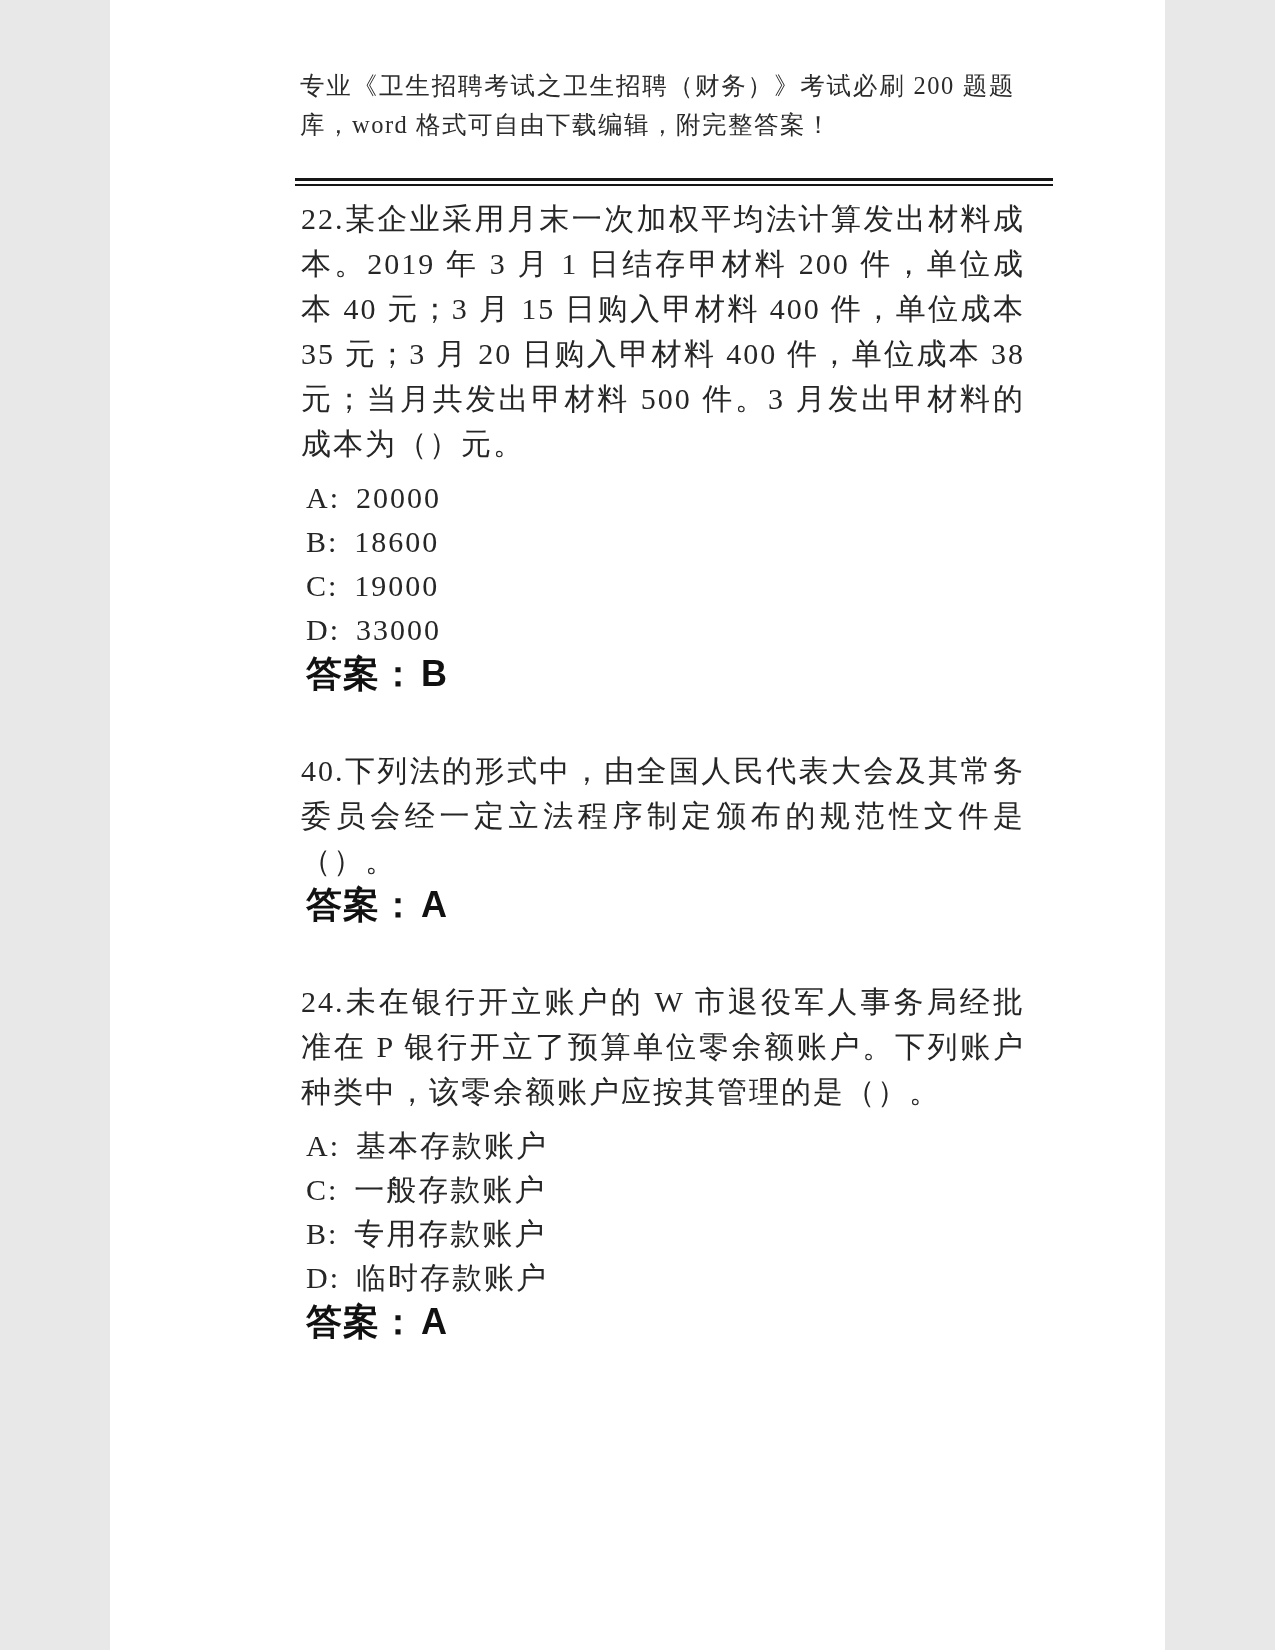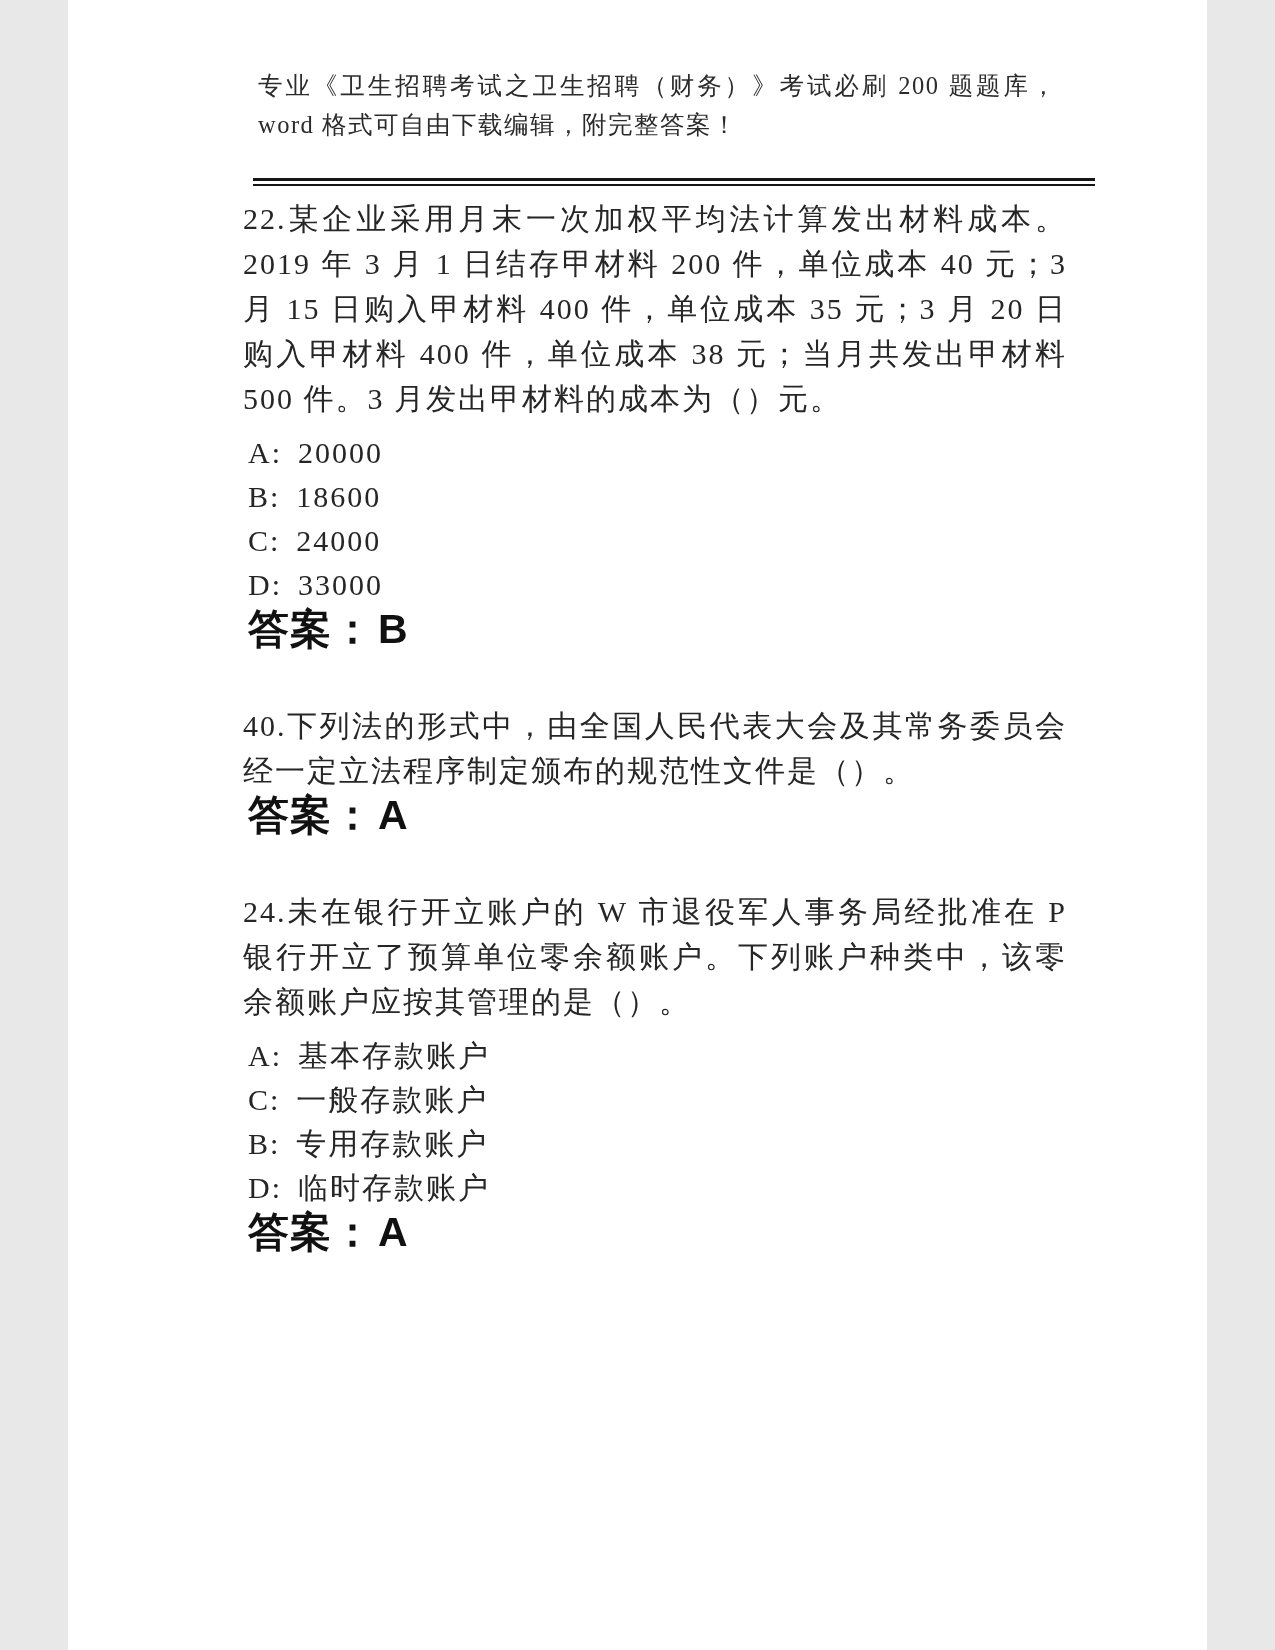--- a/index.html
+++ b/index.html
@@ -2,21 +2,21 @@
 <html><head>
 <meta charset="utf-8">
 <style>
   html, body {
     margin: 0;
     padding: 0;
     background: #e8e8e8;
   }
   .page {
     position: relative;
-    width: 1139px;
+    width: 1055px;
     height: 1650px;
     margin: 0 auto;
     background: #ffffff;
     box-sizing: border-box;
     padding-top: 66px;
     overflow: hidden;
     font-family: "Liberation Serif", "DejaVu Serif", serif;
     color: #262626;
   }
   .header {
@@ -33,21 +33,21 @@
   .header-rule {
     margin: 34px 112px 0 185px;
     height: 3px;
     border-top: 3px solid #161616;
     border-bottom: 2px solid #161616;
   }
   .content {
     margin: 10px 140px 0 175px;
   }
   .question {
-    margin: 0 0 52px 0;
+    margin: 0 0 52px 16px;
   }
   .q-text {
     margin: 0;
     font-size: 30px;
     line-height: 45px;
     letter-spacing: 2px;
     text-align: justify;
   }
   .options {
     margin: 10px 0 0 5px;
@@ -59,21 +59,21 @@
     letter-spacing: 2px;
     white-space: nowrap;
   }
   .opt-letter {
     display: inline-block;
     min-width: 32px;
     margin-right: 16px;
   }
   .answer {
     margin: 0 0 0 5px;
-    font-size: 41px;
+    font-size: 36px;
     line-height: 44px;
     font-weight: bold;
     letter-spacing: 1px;
     color: #111111;
     font-family: "Liberation Sans", "DejaVu Sans", sans-serif;
   }
   .answer-value {
     margin-left: 4px;
   }
 </style>
@@ -93,21 +93,21 @@
     <section class="question">
       <p class="q-text">22.某企业采用月末一次加权平均法计算发出材料成本。2019 年 3 月 1 日结存甲材料 200 件，单位成本 40 元；3 月 15 日购入甲材料 400 件，单位成本 35 元；3 月 20 日购入甲材料 400 件，单位成本 38 元；当月共发出甲材料 500 件。3 月发出甲材料的成本为（）元。</p>
       <div class="options">
         <div class="option">
           <span class="opt-letter">A:</span><span class="opt-text">20000</span>
         </div>
         <div class="option">
           <span class="opt-letter">B:</span><span class="opt-text">18600</span>
         </div>
         <div class="option">
-          <span class="opt-letter">C:</span><span class="opt-text">24000</span>
+          <span class="opt-letter">C:</span><span class="opt-text">19000</span>
         </div>
         <div class="option">
           <span class="opt-letter">D:</span><span class="opt-text">33000</span>
         </div>
       </div>
       <p class="answer">
         <span>答案：</span><span class="answer-value">B</span>
       </p>
     </section>
 

